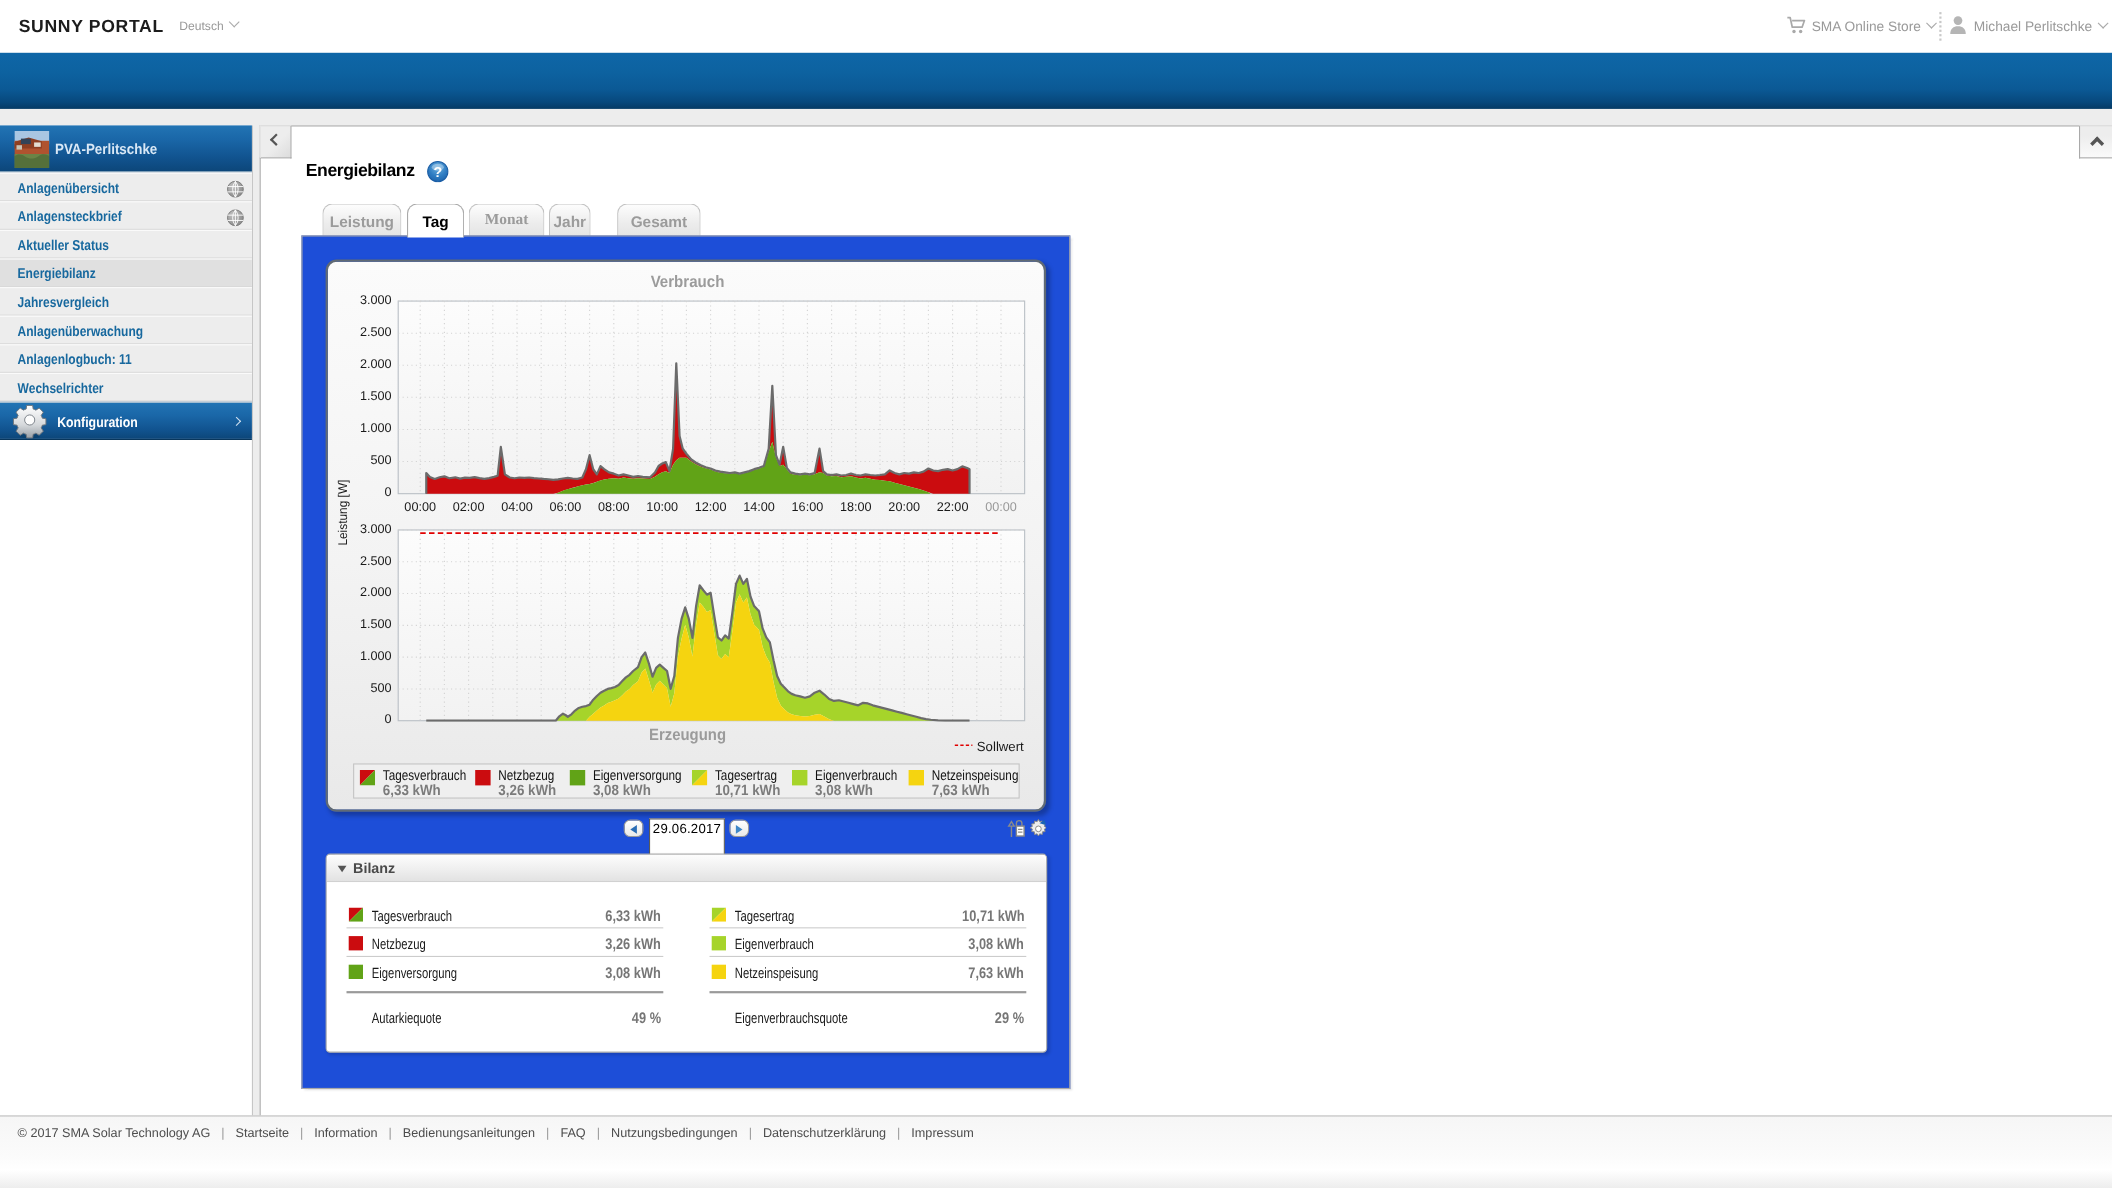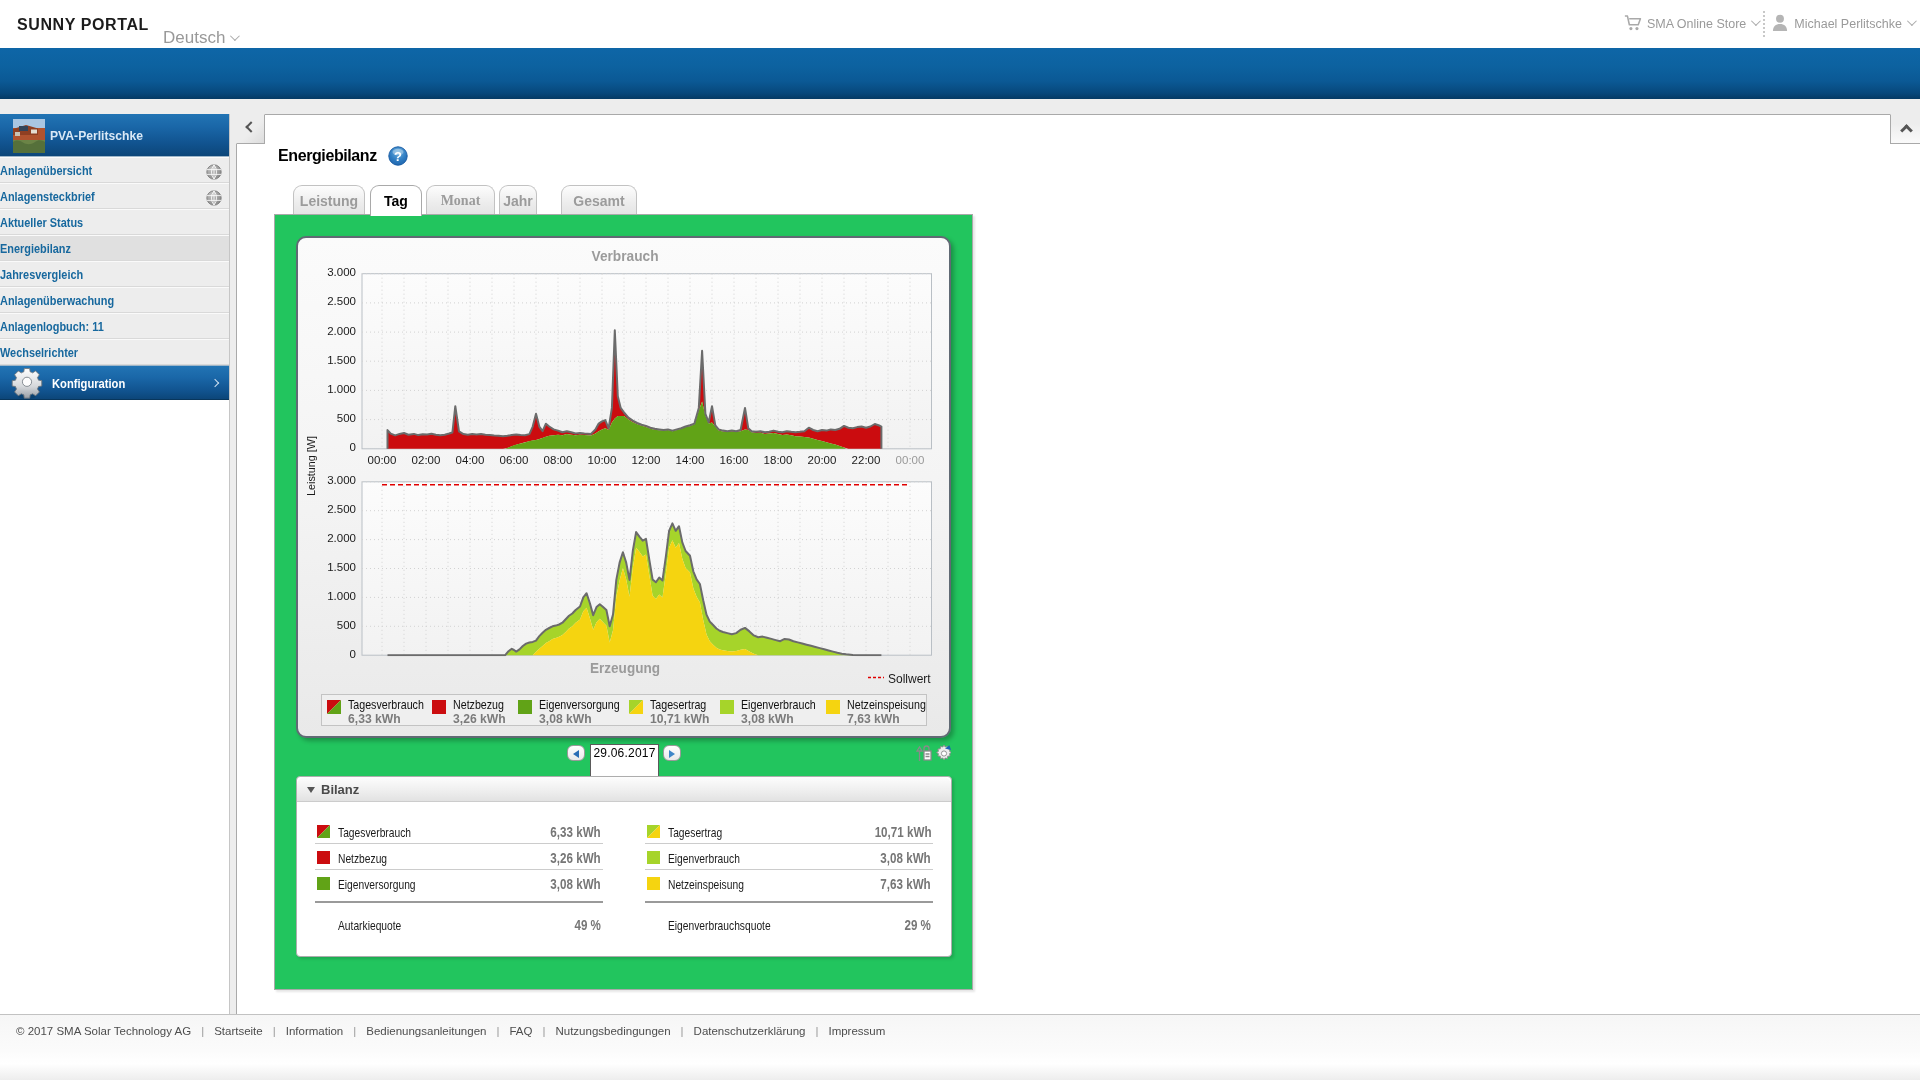--- a/index.html
+++ b/index.html
@@ -2,37 +2,37 @@
 <html lang="de"><head>
 <meta charset="utf-8">
 <title>Sunny Portal</title>
 <style>
   * { margin:0; padding:0; box-sizing:border-box; }
   html,body { width:1920px; height:1080px; font-family:"Liberation Sans", sans-serif; background:#ededed; overflow:hidden; }
 
   
   #topbar { position:absolute; left:0; top:0; width:1920px; height:48px; background:#ffffff; }
   #logo { position:absolute; left:17px; top:16px; font-size:16px; font-weight:bold; color:#1c1c1c; letter-spacing:0.6px; }
-  #lang { position:absolute; left:163px; top:18px; font-size:17px; color:#999;margin-top:10px; }
+  #lang { position:absolute; left:163px; top:18px; font-size:11px; color:#999; }
   .chev { display:inline-block; width:7px; height:7px; border-right:1.6px solid #aaa; border-bottom:1.6px solid #aaa; transform:rotate(45deg) translateY(-2px); margin-left:5px; vertical-align:2px;}
   #topright { position:absolute; right:6px; top:0; height:48px; font-size:12.5px; color:#9a9a9a; }
   #topright .itm { display:inline-block; line-height:48px; vertical-align:top; }
   #dotsep { display:inline-block; height:26px; margin:11px 7px 0 5px; border-left:2px dotted #c8c8c8; }
 
   
   #blueband { position:absolute; left:0; top:48px; width:1920px; height:51px;
       background:linear-gradient(180deg,#0e66a7 0%, #0d62a0 35%, #0b5995 65%, #07487c 88%, #053a64 100%); }
 
   
   #sidebar { position:absolute; left:0; top:114px; width:230px; height:900px; background:#fff; border-right:1px solid #c6c6c6; }
   #sidehead { position:relative; height:43px; background:linear-gradient(180deg,#2274b4 0%,#1a67a8 30%,#11538f 70%,#0c4679 100%); border-bottom:1px solid #9eb6c9;}
   #sidehead .thumb { position:absolute; left:13px; top:5px; width:32px; height:34px; overflow:hidden; }
   #sidehead .t { position:absolute; left:50px; top:14px; color:#d9e8f6; font-weight:bold; font-size:13.5px; transform:scaleX(0.9); transform-origin:0 50%; }
   ul.menu { list-style:none; }
-  ul.menu li { position:relative; height:26px; line-height:26px; background:#ededed; border-bottom:1px solid #d9d9d9; border-top:1px solid #fafafa; font-size:13px; font-weight:bold; color:#17689e; }
+  ul.menu li { position:relative; height:26px; line-height:26px; background:#ededed; border-bottom:1px solid #d9d9d9; border-top:1px solid #fafafa; padding-left:16px; font-size:13px; font-weight:bold; color:#17689e; }
   ul.menu li .mt { display:inline-block; transform:scaleX(0.84); transform-origin:0 50%; white-space:nowrap; }
   ul.menu li.sel { background:#e0e0e0; }
   ul.menu li .globe { position:absolute; right:7px; top:5px; }
   #konfig { position:relative; height:35px; background:linear-gradient(180deg,#2274b4 0%,#1a67a8 35%,#11538f 75%,#0c4679 100%); color:#fff; font-weight:bold; font-size:13px; line-height:35px; border-top:1px solid #9eb6c9; border-bottom:1px solid #08365c;}
   #konfig .txt { display:inline-block; margin-left:52px; transform:scaleX(0.86); transform-origin:0 50%; }
   #konfig .arr { position:absolute; right:11px; top:14px; width:6px;height:6px;border-right:1.8px solid #cfe0f0;border-top:1.8px solid #cfe0f0; transform:rotate(45deg); }
 
   
   #main { position:absolute; left:236px; top:114px; width:1684px; height:900px; background:#fff; border-left:1px solid #a9a9a9; border-top:1px solid #a9a9a9; }
   #cornerL { position:absolute; left:-1px; top:-1px; width:29px; height:30px; background:linear-gradient(135deg,#ededed 55%,#dcdcdc 100%); border-right:1px solid #a9a9a9; border-bottom:1px solid #a9a9a9; border-top:1px solid #ededed; border-left:1px solid #ededed;}
@@ -40,21 +40,21 @@
   .chevL { display:block; margin:8px auto 0; width:8px; height:8px; border-left:2.5px solid #555; border-bottom:2.5px solid #555; transform:rotate(45deg); }
   .chevU { display:block; margin:11px auto 0; width:9px; height:9px; border-left:3px solid #555; border-top:3px solid #555; transform:rotate(45deg); }
   #title { position:absolute; left:41px; top:32px; font-size:16px; font-weight:bold; color:#000; letter-spacing:-0.4px; }
   #help { position:absolute; left:151px; top:31px; }
 
   
   .tab { position:absolute; top:70px; height:30px; background:linear-gradient(180deg,#fdfdfd 0%,#ececec 60%,#e4e4e4 100%); border:1px solid #c2c2c2; border-bottom:none; border-radius:9px 9px 0 0; color:#9b9b9b; font-weight:bold; font-size:14px; text-align:center; line-height:30px; }
   .tab.act { background:#fff; border-color:#a9a9a9; color:#000; height:31px; z-index:5; }
 
   
-  #contentbox { position:absolute; left:37px; top:99px; width:699px; height:776px; border:1px solid #a9a9a9; background:#22c55e; box-shadow:2px 2px 2px rgba(0,0,0,0.10); }
+  #contentbox { position:absolute; left:37px; top:99px; width:699px; height:776px; border:1px solid #a9a9a9; background:#1d4ed8; box-shadow:2px 2px 2px rgba(0,0,0,0.10); }
 
   
   #chartpanel { position:absolute; left:21px; top:21px; width:655px; height:502px; border:2px solid #606a74; border-radius:10px; background:linear-gradient(180deg,#fbfbfb 0%,#f3f3f3 55%,#e9e9e9 100%); box-shadow:3px 3px 4px rgba(0,0,0,0.25); }
   #chartsvg { position:absolute; left:0; top:0; }
 
   
   #leg { position:absolute; left:23px; top:456px; width:606px; height:32px; border:1px solid #c3c3c3; background:#efefef; font-size:13px; }
   .lg { position:absolute; top:3px; }
   .lg .sw { position:absolute; left:0; top:2px; width:14px; height:14px; }
   .lg .nm { position:absolute; left:21px; top:-1px; white-space:nowrap; color:#111; transform:scaleX(0.82); transform-origin:0 50%; }

